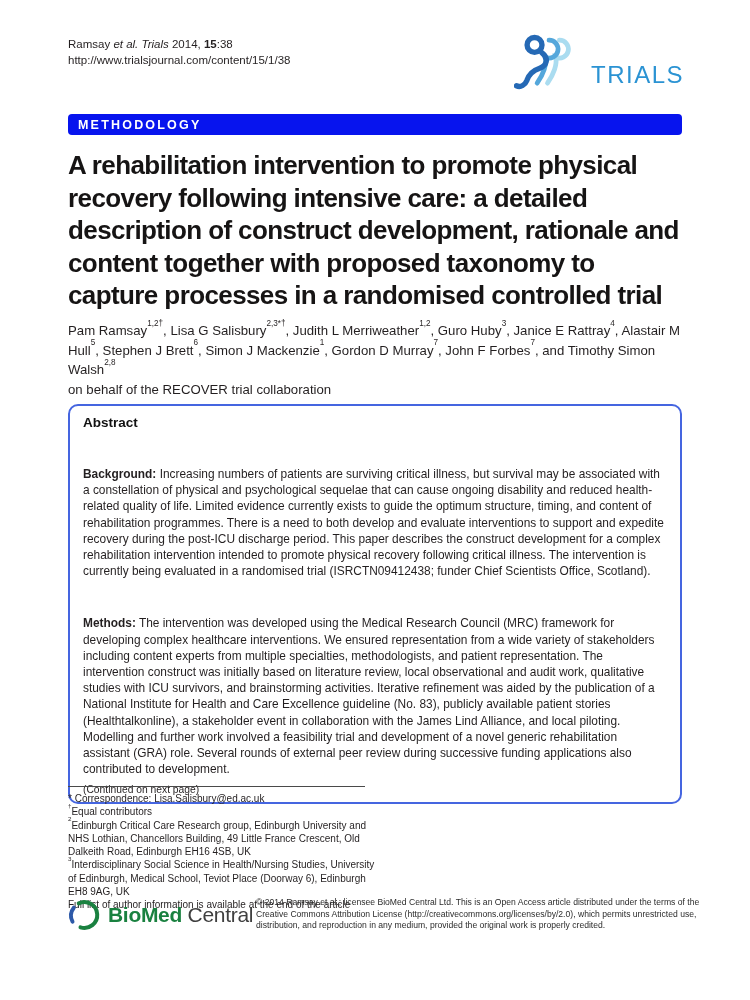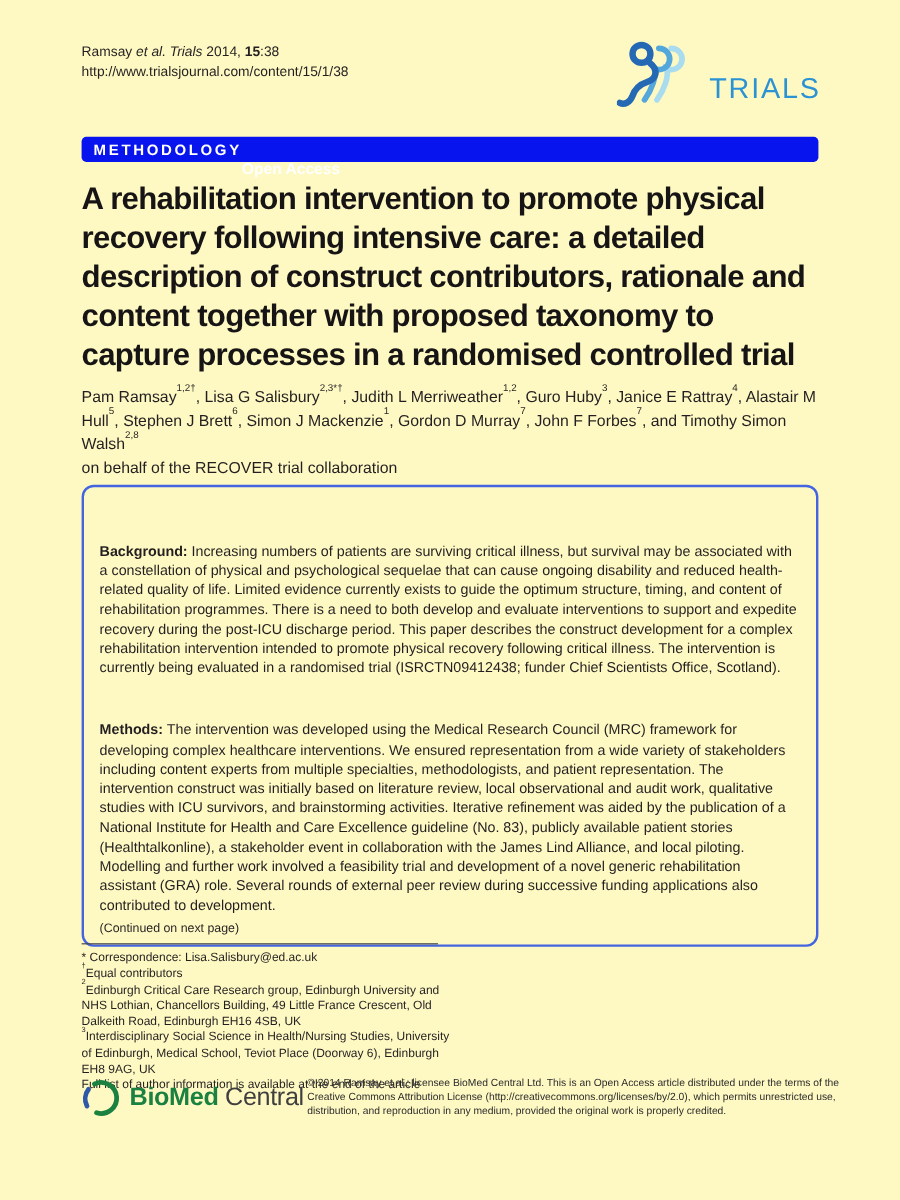--- a/index.html
+++ b/index.html
@@ -1,20 +1,20 @@
 <!DOCTYPE html>
 <html><head>
 <meta charset="utf-8">
 <style>
   * { margin: 0; padding: 0; box-sizing: border-box; }
   html, body { background: #e9e9e9; }
   body { font-family: "Liberation Sans", sans-serif; }
   .page {
     position: relative; width: 750px; height: 1000px;
-    margin: 0 auto; background: #fef9c3; color: #1c1a1a; overflow: hidden;
+    margin: 0 auto; background: #ffffff; color: #1c1a1a; overflow: hidden;
   }
   
   .citation { position: absolute; left: 68px; top: 37px; font-size: 11.5px; line-height: 15.5px; color: #231f20; }
   .citation a { color: #231f20; text-decoration: none; }
   .citation .vol { font-weight: bold; }
   
   .trials-logo { position: absolute; left: 514px; top: 33px; display: flex; align-items: flex-end; gap: 9px; }
   .trials-word { font-size: 24px; letter-spacing: 1.5px; color: #2b93d3; padding-bottom: 4px; }
   
   .banner {
@@ -73,29 +73,30 @@
       </g>
     </svg>
     <span class="trials-word">TRIALS</span>
   </div>
 
   <div class="banner">
     <span class="section">METHODOLOGY</span>
     <span class="access">Open Access</span>
   </div>
 
-  <h1 class="title">A rehabilitation intervention to promote physical recovery following intensive care: a detailed description of construct contributors, rationale and content together with proposed taxonomy to capture processes in a randomised controlled trial</h1>
+  <h1 class="title">A rehabilitation intervention to promote physical recovery following intensive care: a detailed description of construct development, rationale and content together with proposed taxonomy to capture processes in a randomised controlled trial</h1>
 
   <div class="authors">
     <span><span>Pam Ramsay</span><sup>1,2†</sup><span>, </span></span><span><span>Lisa G Salisbury</span><sup>2,3*†</sup><span>, </span></span><span><span>Judith L Merriweather</span><sup>1,2</sup><span>, </span></span><span><span>Guro Huby</span><sup>3</sup><span>, </span></span><span><span>Janice E Rattray</span><sup>4</sup><span>, </span></span><span><span>Alastair M Hull</span><sup>5</sup><span>,</span></span>
     <span><span>Stephen J Brett</span><sup>6</sup><span>, </span></span><span><span>Simon J Mackenzie</span><sup>1</sup><span>, </span></span><span><span>Gordon D Murray</span><sup>7</sup><span>, </span></span><span><span>John F Forbes</span><sup>7</sup><span>, and </span></span><span><span>Timothy Simon Walsh</span><sup>2,8</sup><span></span></span>
     <div>on behalf of the RECOVER trial collaboration</div>
   </div>
 
   <div class="abstract">
+    <h2>Abstract</h2>
     <p><span class="lbl">Background:</span> <span>Increasing numbers of patients are surviving critical illness, but survival may be associated with a constellation of physical and psychological sequelae that can cause ongoing disability and reduced health-related quality of life. Limited evidence currently exists to guide the optimum structure, timing, and content of rehabilitation programmes. There is a need to both develop and evaluate interventions to support and expedite recovery during the post-ICU discharge period. This paper describes the construct development for a complex rehabilitation intervention intended to promote physical recovery following critical illness. The intervention is currently being evaluated in a randomised trial (ISRCTN09412438; funder Chief Scientists Office, Scotland).</span></p>
     <p><span class="lbl">Methods:</span> <span>The intervention was developed using the Medical Research Council (MRC) framework for developing complex healthcare interventions. We ensured representation from a wide variety of stakeholders including content experts from multiple specialties, methodologists, and patient representation. The intervention construct was initially based on literature review, local observational and audit work, qualitative studies with ICU survivors, and brainstorming activities. Iterative refinement was aided by the publication of a National Institute for Health and Care Excellence guideline (No. 83), publicly available patient stories (Healthtalkonline), a stakeholder event in collaboration with the James Lind Alliance, and local piloting. Modelling and further work involved a feasibility trial and development of a novel generic rehabilitation assistant (GRA) role. Several rounds of external peer review during successive funding applications also contributed to development.</span></p>
     <div class="continued">(Continued on next page)</div>
   </div>
 
   <div class="foot-rule"></div>
   <div class="footnotes">
     <div><span>* Correspondence: </span><a href="#">Lisa.Salisbury@ed.ac.uk</a></div>
     <div><sup>†</sup><span>Equal contributors</span></div>
     <div><sup>2</sup><span>Edinburgh Critical Care Research group, Edinburgh University and NHS Lothian, Chancellors Building, 49 Little France Crescent, Old Dalkeith Road, Edinburgh EH16 4SB, UK</span></div>

